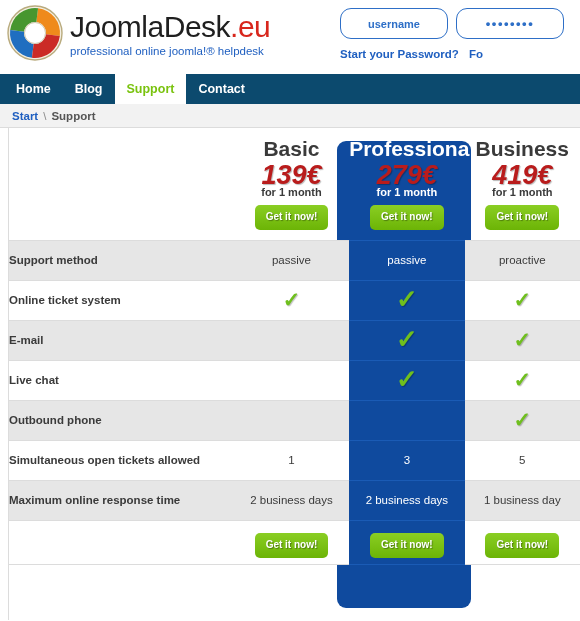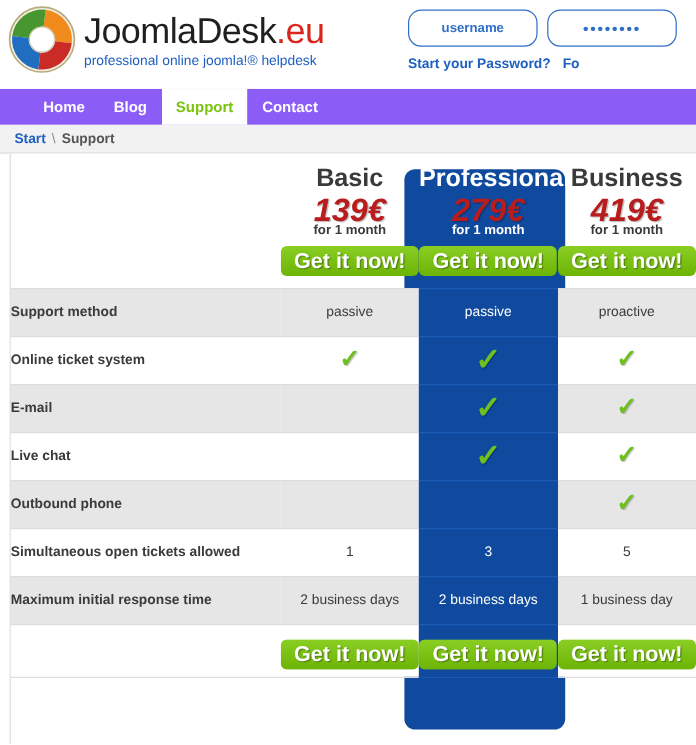--- a/index.html
+++ b/index.html
@@ -104,24 +104,24 @@
   }
   .login-links a {
     color: #1f5fc0;
     text-decoration: none;
     margin-right: 10px;
   }
 
   
   .nav {
     height: 30px;
-    background: #8b5cf6;
+    background: #0c4a6e;
     display: flex;
     align-items: stretch;
-    padding-left: 24px;
+    padding-left: 4px;
   }
 
   .nav-item {
     display: flex;
     align-items: center;
     padding: 0 12px;
     font-size: 12.5px;
     font-weight: bold;
     color: #ffffff;
     cursor: pointer;
@@ -224,21 +224,21 @@
   .pro .plan-period { color: #ffffff; }
 
   .btn-buy {
     display: inline-block;
     margin-top: 6px;
     padding: 4px 11px 5px 11px;
     background: #7ac30f;
     background-image: linear-gradient(#8ace23, #6cb406);
     border-radius: 5px;
     color: #ffffff;
-    font-size: 18px;
+    font-size: 10px;
     font-weight: bold;
     line-height: 16px;
     text-shadow: 1px 1px 1px rgba(0,0,0,0.35);
     cursor: pointer;
     border: none;
     font-family: "Liberation Sans", sans-serif;
     white-space: nowrap;
   }
 
   
@@ -424,21 +424,21 @@
       </tr>
 
       <tr class="frow plain">
         <td class="fcell f-label">Simultaneous open tickets allowed</td>
         <td class="fcell f-val">1</td>
         <td class="pro-cell">3</td>
         <td class="fcell f-val">5</td>
       </tr>
 
       <tr class="frow shaded">
-        <td class="fcell f-label">Maximum initial response time</td>
+        <td class="fcell f-label">Maximum online response time</td>
         <td class="fcell f-val">2 business days</td>
         <td class="pro-cell">2 business days</td>
         <td class="fcell f-val">1 business day</td>
       </tr>
 
       <tr class="btnrow">
         <td></td>
         <td>
           <button class="btn-buy">Get it now!</button>
         </td>

